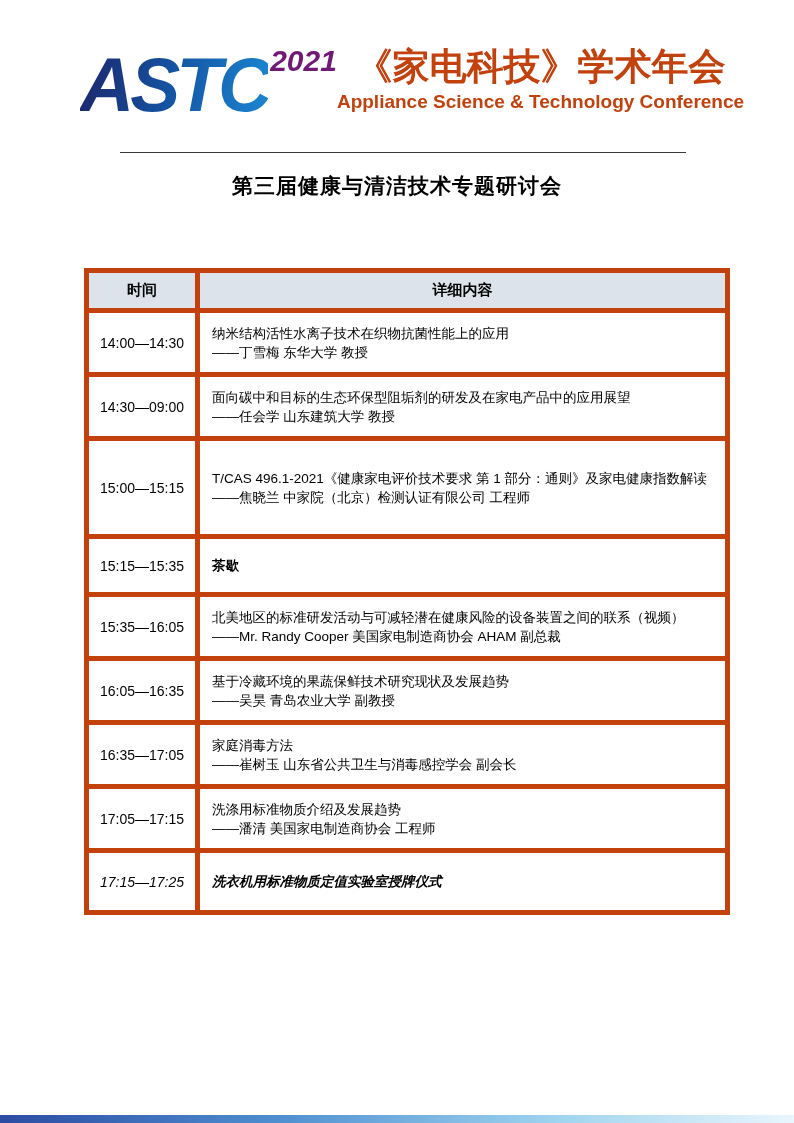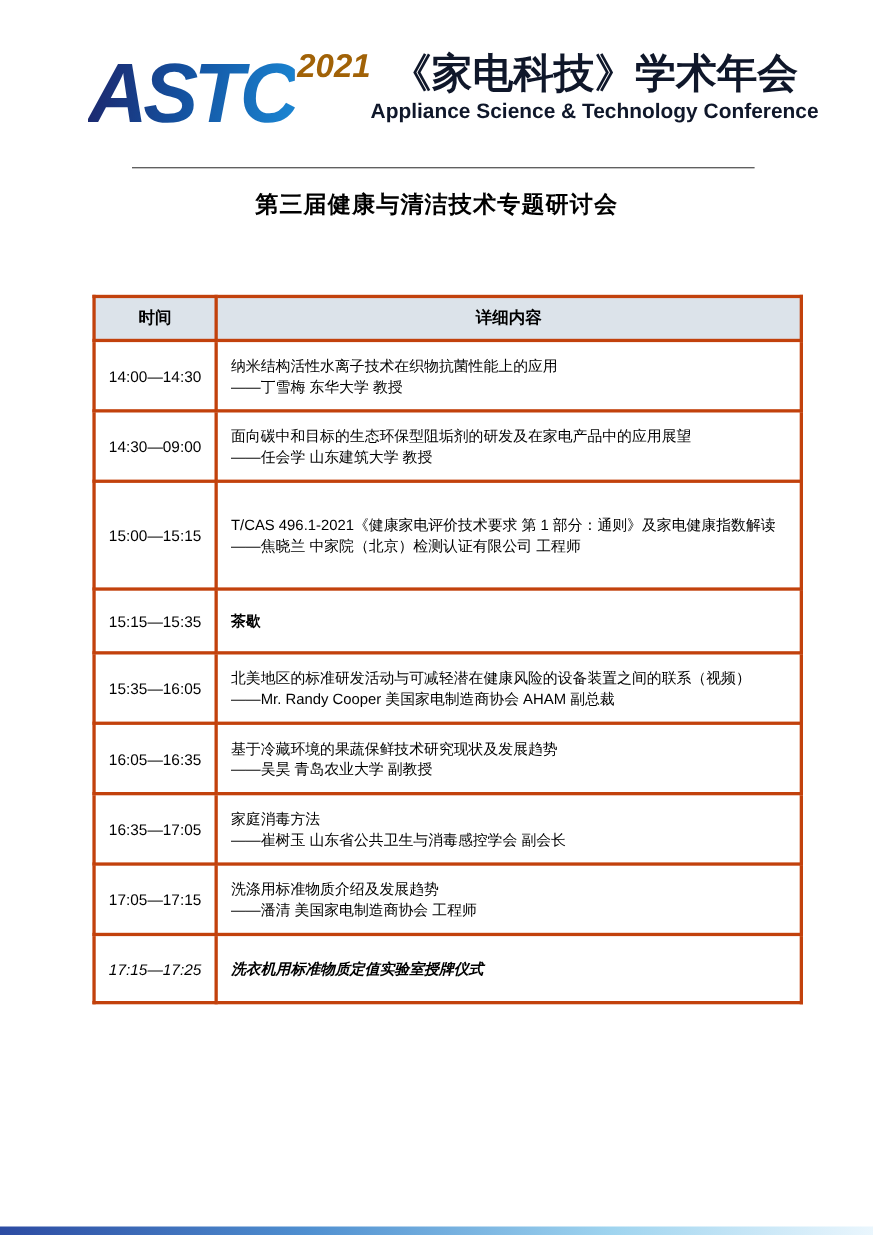--- a/index.html
+++ b/index.html
@@ -42,28 +42,28 @@
     background: linear-gradient(100deg, #1c2a70 5%, #14509e 45%, #1a82cf 95%);
     -webkit-background-clip: text;
     background-clip: text;
     color: transparent;
     transform: scaleY(1.02);
   }
   .logo-year {
     font-size: 30px;
     font-weight: bold;
     font-style: italic;
-    color: #a16207;
+    color: #701a75;
     margin-left: 2px;
     margin-bottom: 6px;
     letter-spacing: 0px;
   }
   .conf-block {
     text-align: center;
-    color: #0f172a;
+    color: #c2410c;
     padding-top: 3px;
   }
   .conf-zh {
     font-size: 37px;
     line-height: 44px;
     font-weight: bold;
     letter-spacing: 0px;
     white-space: nowrap;
   }
   .conf-en {
@@ -109,21 +109,21 @@
   table.schedule {
     position: absolute;
     top: 268px;
     left: 84px;
     width: 646px;
     border-collapse: collapse;
     table-layout: fixed;
   }
   table.schedule col.c-time { width: 111px; }
   table.schedule th, table.schedule td {
-    border: 3px solid #c2410c;
+    border: 5px solid #c2410c;
   }
   tr.head-row { height: 40px; background: #dce3ea; }
   tr.head-row th {
     font-size: 15px;
     font-weight: bold;
     text-align: center;
   }
   tr.r-normal { height: 64px; }
   tr.r-tall   { height: 98px; }
   tr.r-single { height: 58px; }

